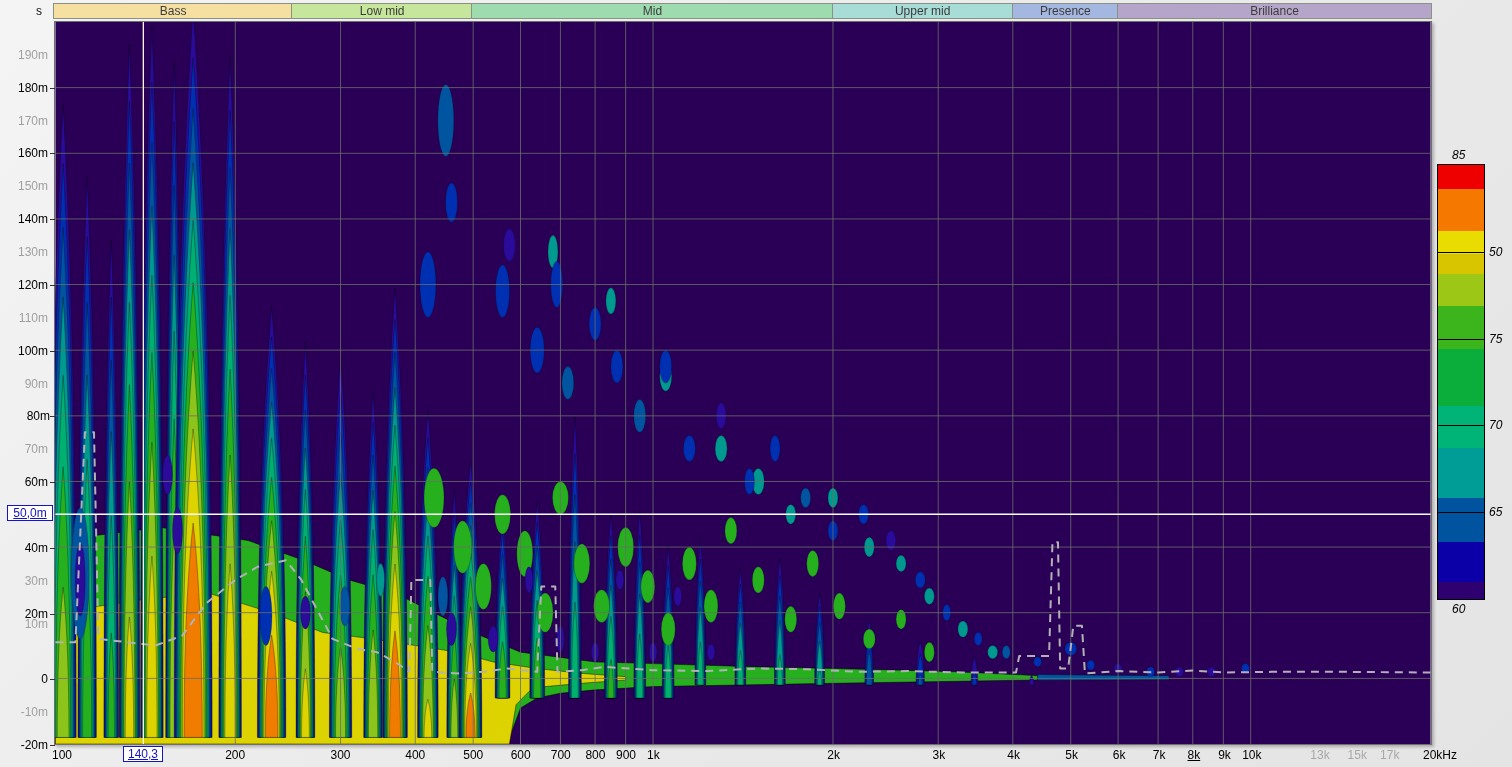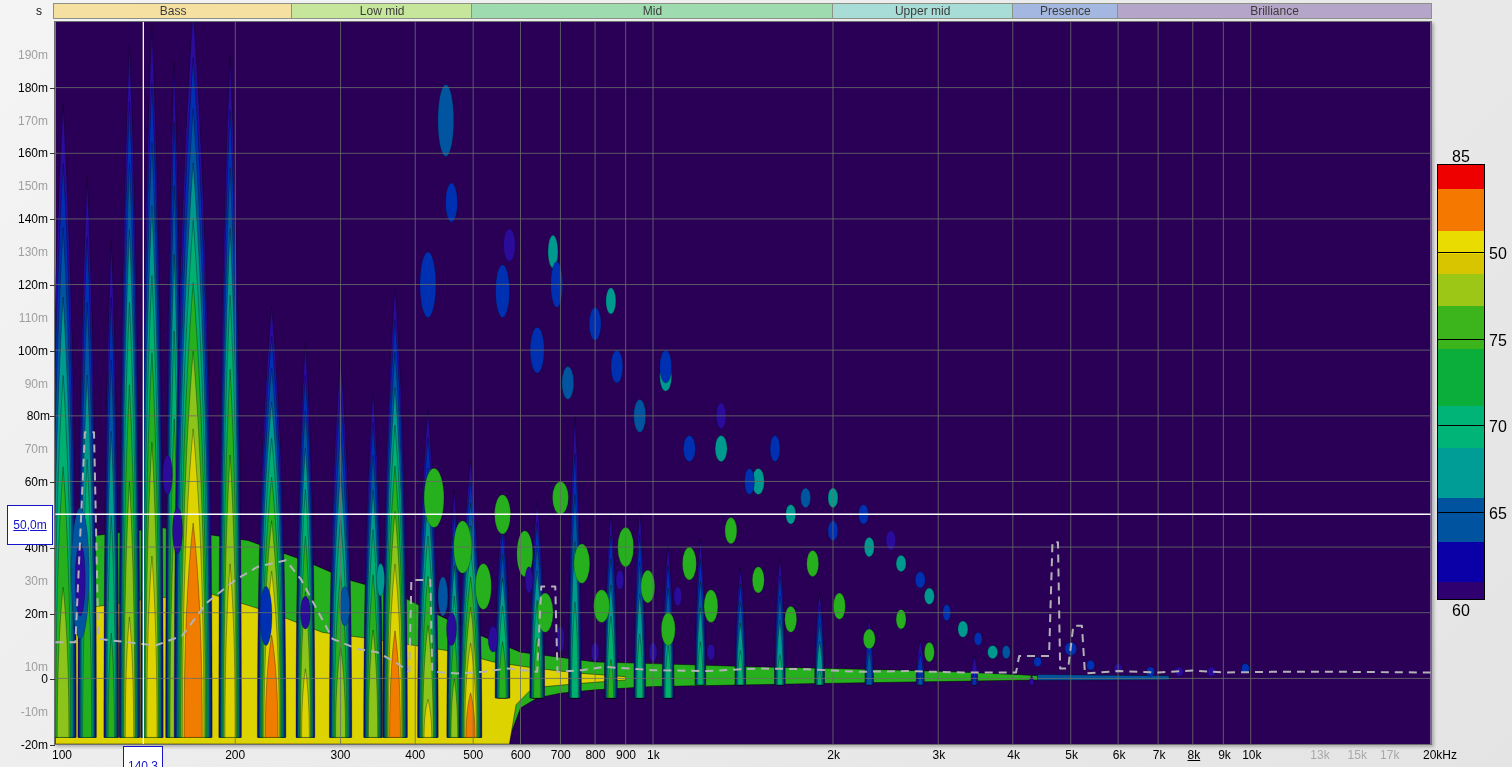--- a/index.html
+++ b/index.html
@@ -11,27 +11,27 @@
         font-size:12px;color:#3c3c3c;box-sizing:content-box;}
   .plot{position:absolute;left:54px;top:21px;width:1378px;height:724px;border:1px solid #6f6f6f;box-sizing:border-box;
         box-shadow:2px 2px 3px rgba(0,0,0,0.25);}
   .plot svg{position:absolute;left:0;top:0;width:1376px;height:722px;display:block;}
   .ylab{position:absolute;width:46px;text-align:right;font-size:12px;color:#000;}
   .ylab.muted{color:#9f9f9f;}
   .ytick{position:absolute;width:5px;height:1px;background:#333;}
   .xlab{position:absolute;font-size:12px;color:#000;text-align:center;width:44px;}
   .xlab.muted{color:#a8a8a8;}
   .cursor-box{position:absolute;font-size:12px;background:#ffffff;border:1px solid #1414c8;color:#1414c8;
-              padding:12px 2px;line-height:14px;text-decoration:underline;}
+              padding:0 2px;line-height:14px;text-decoration:underline;}
   .cursor-box.time{left:7px;top:505px;width:40px;text-align:center;}
   .cursor-box.freq{left:123px;top:746px;width:34px;text-align:center;}
   .colorbar{position:absolute;left:1437px;top:164px;width:46px;height:434px;border:1px solid #000;box-sizing:content-box;}
   .cb-seg{position:absolute;left:0;width:100%;}
   .cb-tick{position:absolute;left:0;width:100%;height:1px;background:#000;}
-  .cb-lab{position:absolute;font-size:16px;color:#000;}
+  .cb-lab{position:absolute;font-size:12px;color:#000;font-style:italic;}
 </style>
 </head>
 <body>
 
 <div class="app">
   <span class="unit">s</span>
   <div class="bands" id="bands">
       <div class="band" style="left: 53px; width: 238.138px; background: rgb(245, 223, 161); border-color: rgb(138, 146, 134);">
         <span>Bass</span>
       </div>
@@ -379,21 +379,21 @@
       <div class="ylab" style="left: 4px; top: 409.364px; text-align: right;">80m</div>
       <div class="ytick" style="left: 50px; top: 416.364px;"></div>
       <div class="ylab muted" style="left: 2px; top: 442.227px;">70m</div>
       <div class="ylab" style="left: 2px; top: 475.091px;">60m</div>
       <div class="ytick" style="left: 50px; top: 482.091px;"></div>
       <div class="ylab" style="left: 2px; top: 540.818px;">40m</div>
       <div class="ytick" style="left: 50px; top: 547.818px;"></div>
       <div class="ylab muted" style="left: 2px; top: 573.682px;">30m</div>
       <div class="ylab" style="left: 2px; top: 606.545px;">20m</div>
       <div class="ytick" style="left: 50px; top: 613.545px;"></div>
-      <div class="ylab muted" style="left: 2px; top: 660px;">10m</div>
+      <div class="ylab muted" style="left: 2px; top: 617px;">10m</div>
       <div class="ylab" style="left: 2px; top: 672.273px;">0</div>
       <div class="ytick" style="left: 50px; top: 679.273px;"></div>
       <div class="ylab muted" style="left: 2px; top: 705.136px;">-10m</div>
       <div class="ylab" style="left: 2px; top: 738px;">-20m</div>
       <div class="ytick" style="left: 50px; top: 745px;"></div>
     </div>
   <div id="xaxis">
       <div class="xlab" style="left: 40px; top: 748px;">100</div>
       <div class="xlab" style="left: 213.145px; top: 748px;">200</div>
       <div class="xlab" style="left: 318.523px; top: 748px;">300</div>

